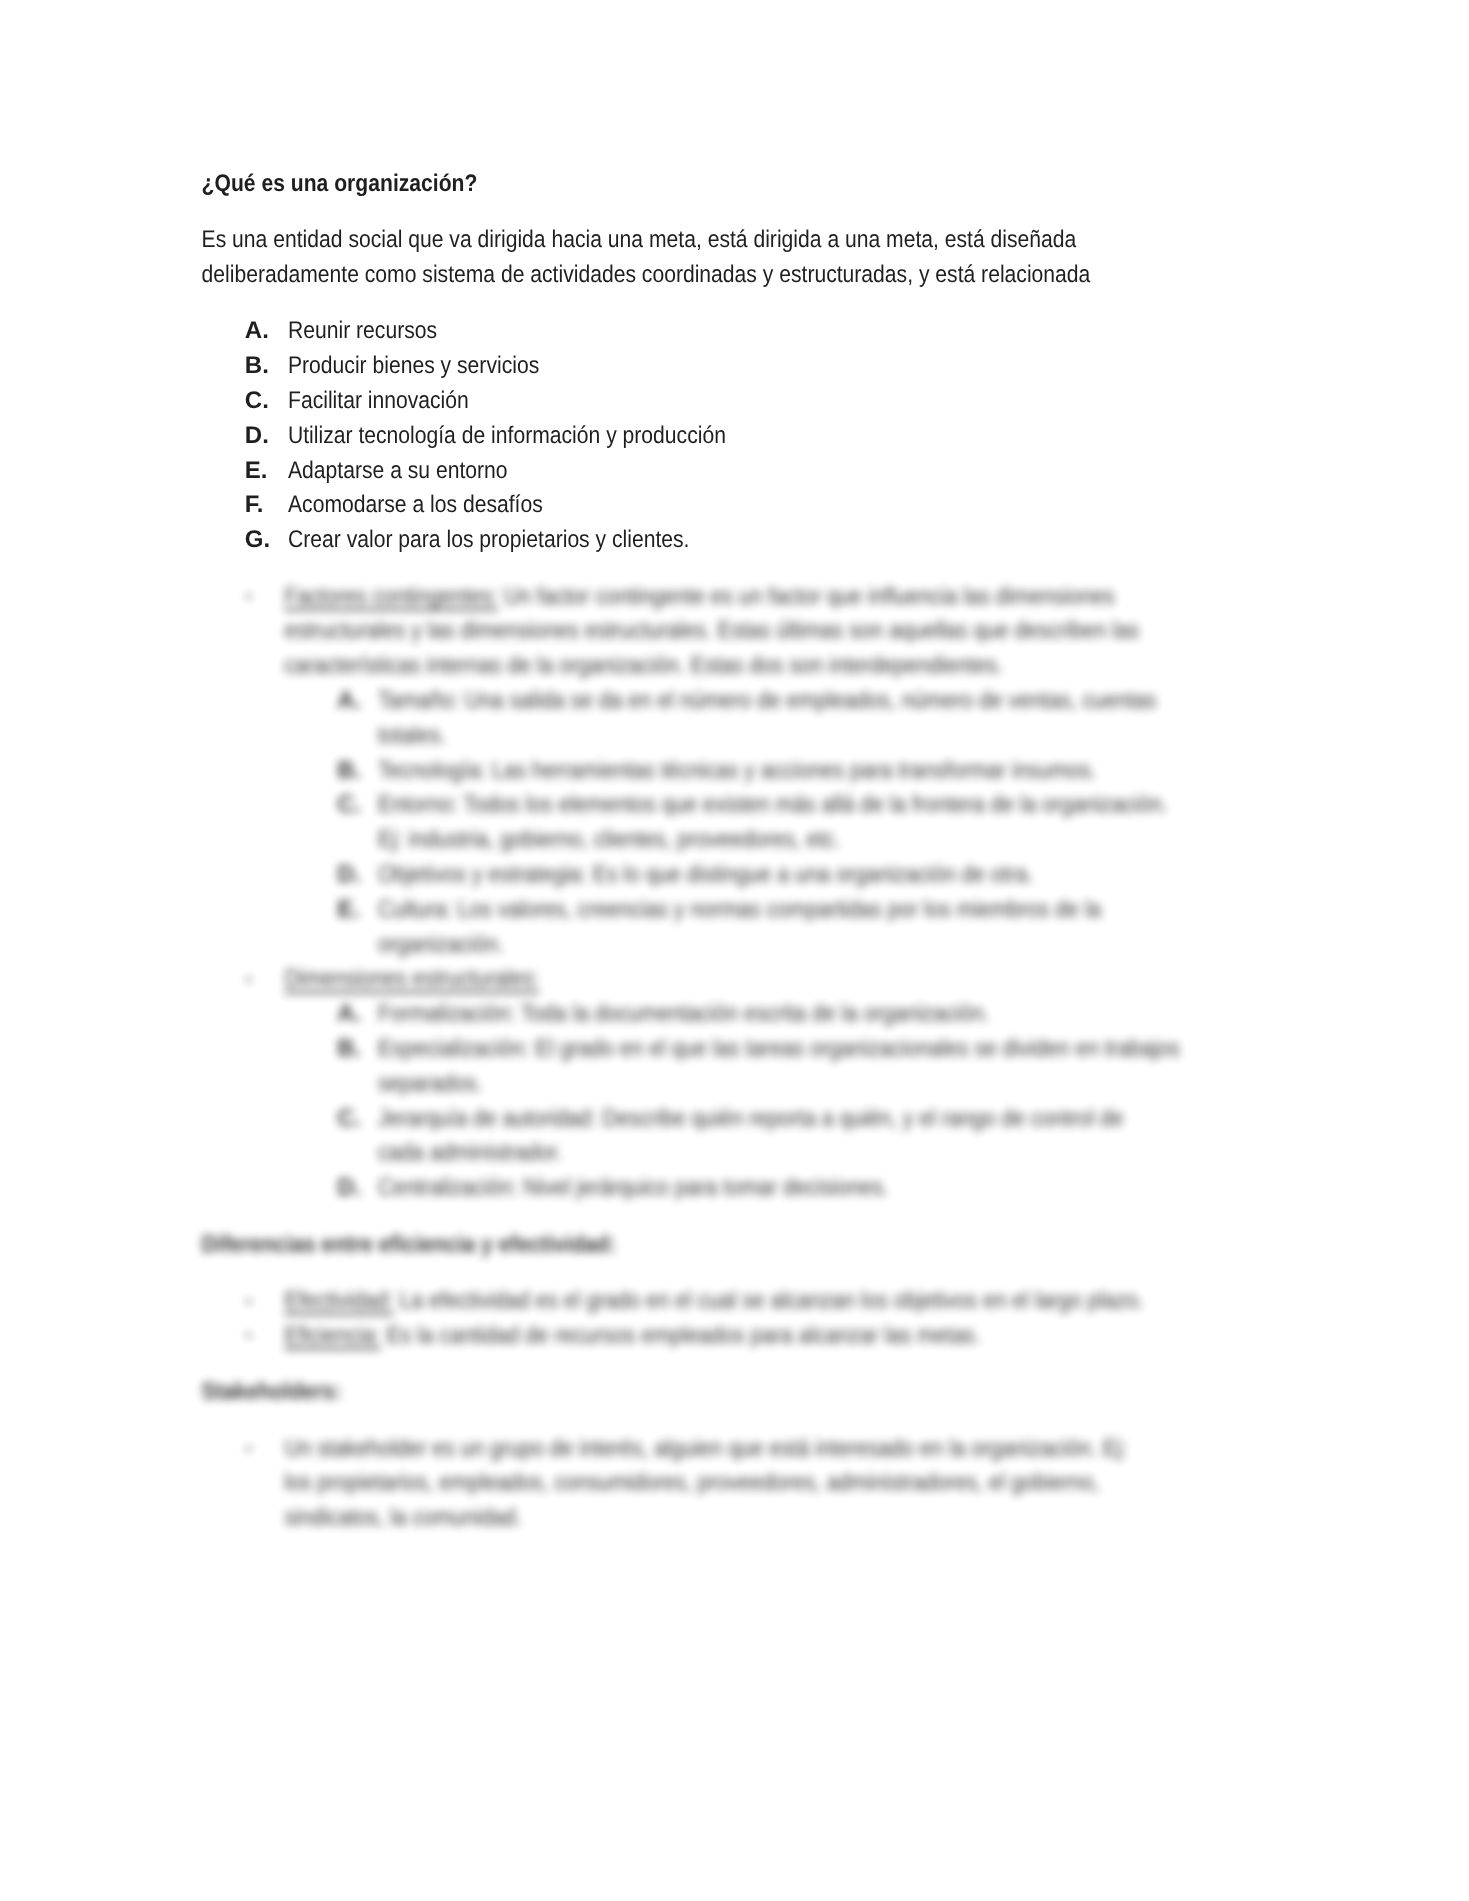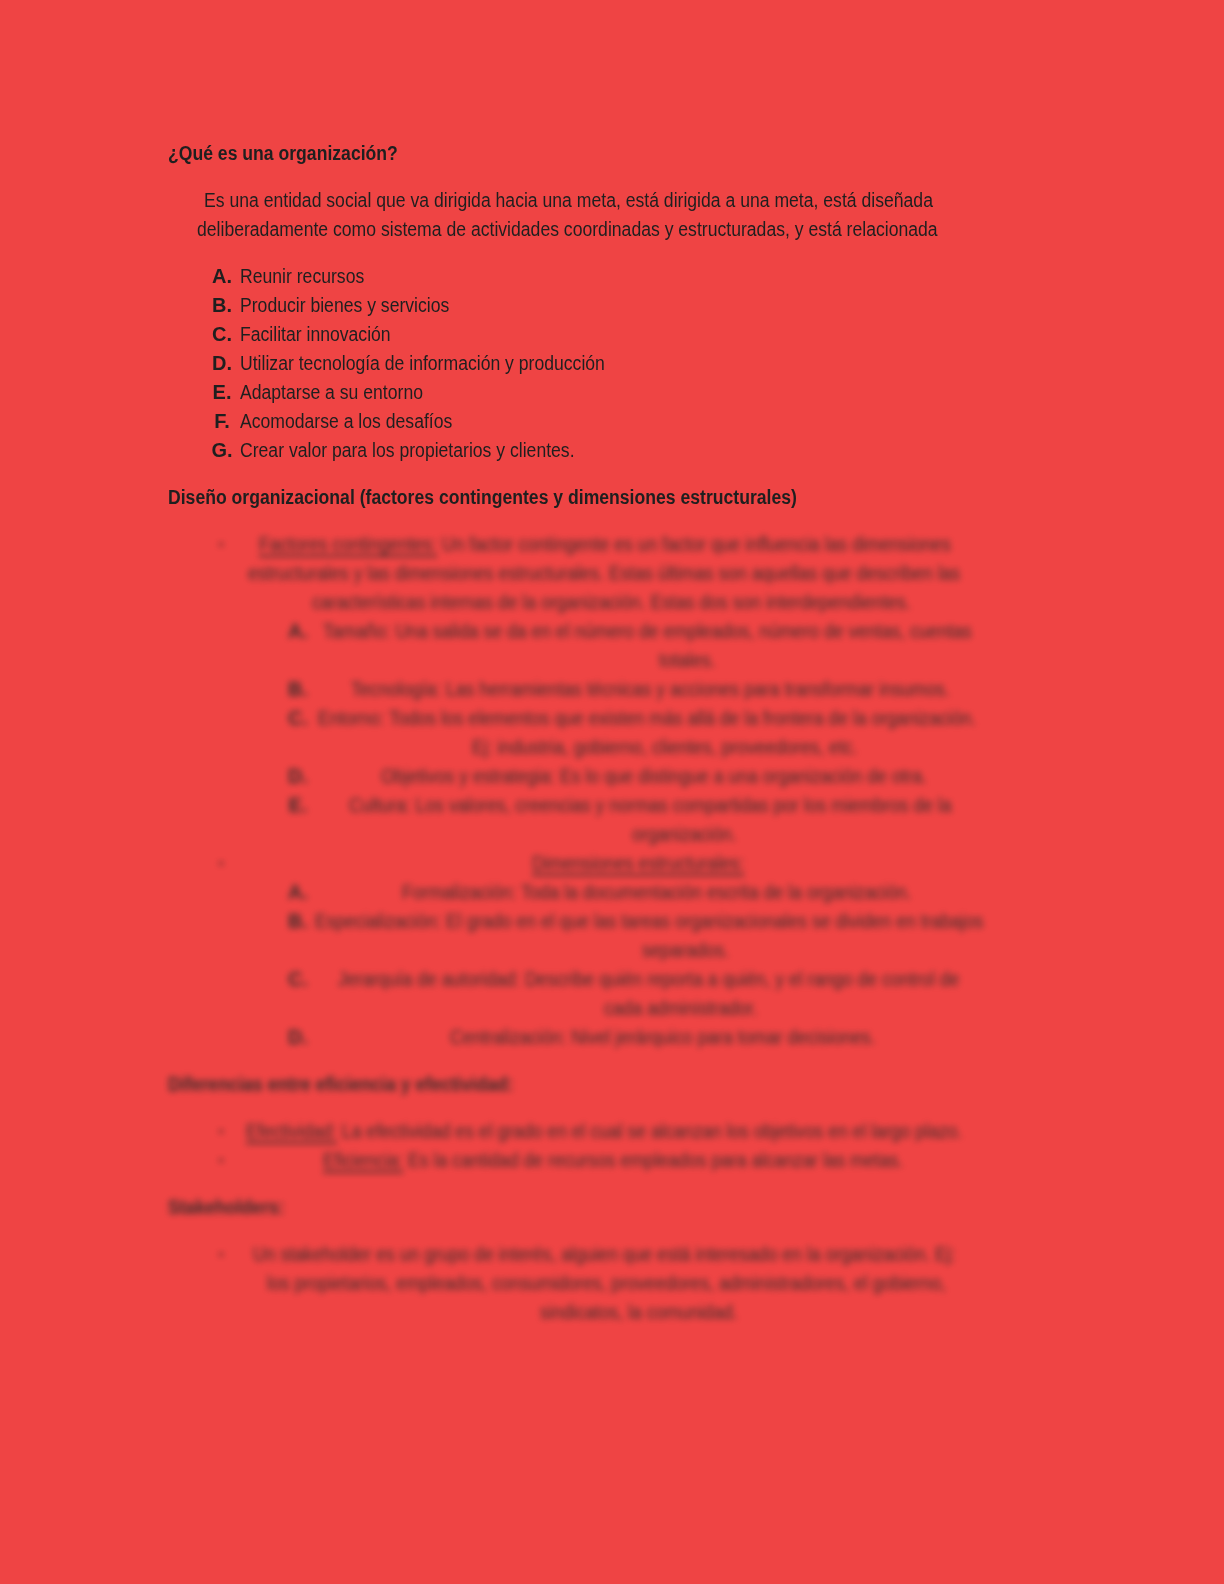--- a/index.html
+++ b/index.html
@@ -1,34 +1,34 @@
 <!DOCTYPE html>
 <html><head>
 <meta charset="utf-8">
 <style>
   html,body { margin:0; padding:0; background:#e8e8e8; }
   .page {
     position:relative;
     width:1224px; height:1584px;
     margin:0 auto;
-    background:#ef4444;
+    background:#ffffff;
     font-family:"Liberation Sans","DejaVu Sans",sans-serif;
     color:#1f1f1f;
     overflow:hidden;
   }
   .content {
     position:absolute;
     left:168px; top:139px;
     width:900px;
   }
   .h {
     font-size:20px; line-height:29px; font-weight:bold;
     margin:0 0 18px 0;
   }
-  .para, .list { margin:0 0 18px 0;text-align:center; }
+  .para, .list { margin:0 0 18px 0; }
   .line { line-height:29px; height:29px; white-space:nowrap; }
   .t {
     display:inline-block;
     transform:scaleX(0.88);
     transform-origin:0 50%;
     white-space:pre;
     font-size:20px; line-height:29px;
   }
   .row, .subrow { display:flex; }
   .bullet {
@@ -92,21 +92,20 @@
       <div class="row">
           <span class="ol-letter">F.</span>
           <span class="t">Acomodarse a los desafíos</span>
         </div>
       <div class="row">
           <span class="ol-letter">G.</span>
           <span class="t">Crear valor para los propietarios y clientes.</span>
         </div>
     </div>
 
-    <h2 class="h"><span class="t">Diseño organizacional (factores contingentes y dimensiones estructurales)</span></h2>
 
     <div class="list blurred">
       <div class="row">
         <span class="bullet">▪</span>
         <div class="body">
           <div class="line"><span class="t"><span class="u">Factores contingentes:</span><span> Un factor contingente es un factor que influencia las dimensiones</span></span></div>
           <div class="line"><span class="t">estructurales y las dimensiones estructurales. Estas últimas son aquellas que describen las</span></div>
           <div class="line"><span class="t">características internas de la organización. Estas dos son interdependientes.</span></div>
         </div>
       </div>

